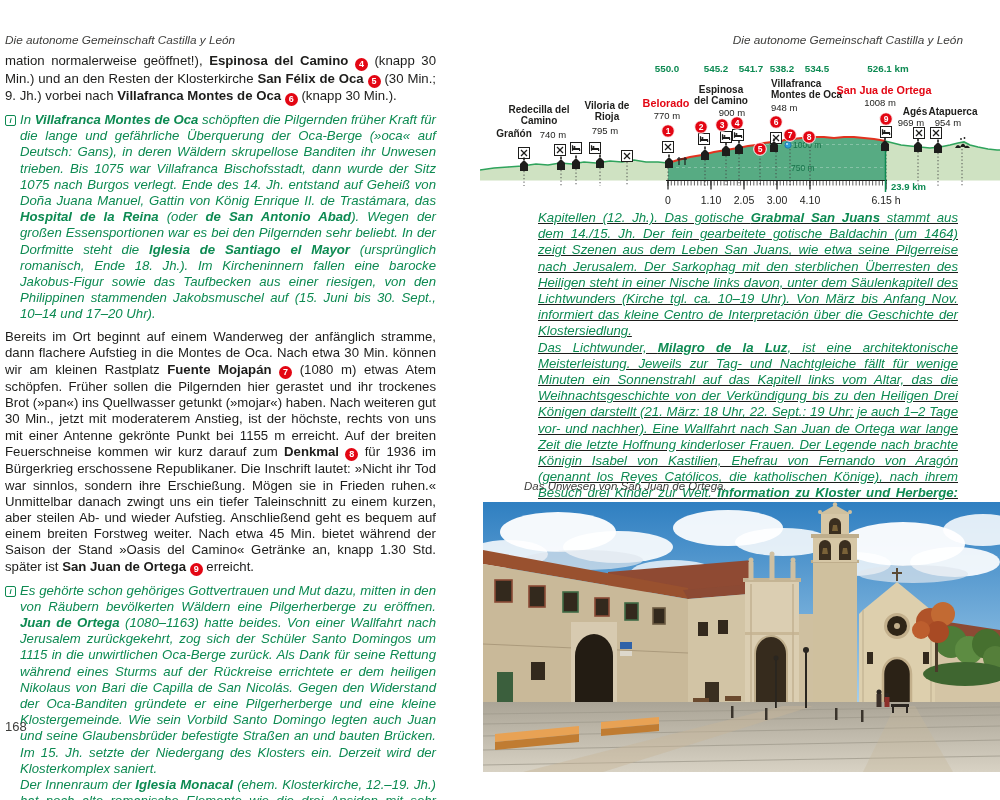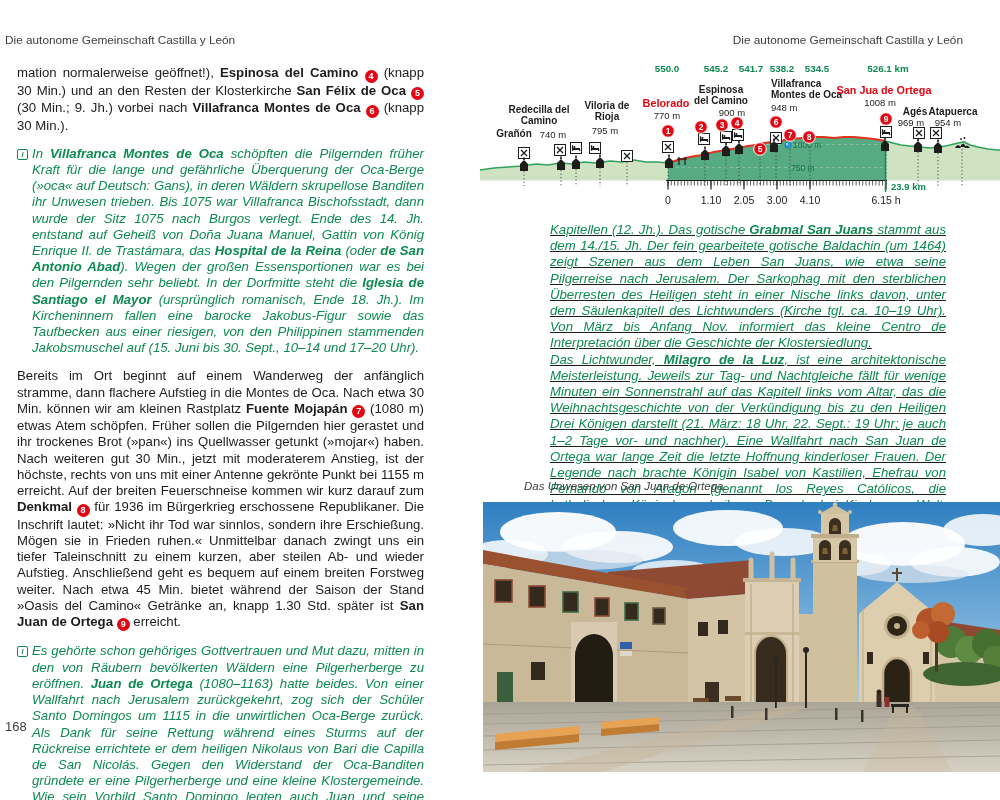--- a/index.html
+++ b/index.html
@@ -1,25 +1,25 @@
 <!DOCTYPE html>
 <html lang="de"><head>
 <meta charset="utf-8">
 <style>
   html,body{margin:0;padding:0;}
   body{
     width:1000px;height:800px;position:relative;overflow:hidden;background:#ffffff;
     font-family:"Liberation Sans",sans-serif;color:#1d1d1b;
   }
-  .running-head{position:absolute;top:33px;font-size:11.8px;color:#3d3d3b;white-space:nowrap;}
+  .running-head{position:absolute;top:33px;font-style:italic;font-size:11.8px;color:#3d3d3b;white-space:nowrap;}
   #head-left{left:5px;}
   #head-right{right:37px;}
   #left-col{position:absolute;left:5px;top:53px;width:431px;}
   #right-col{position:absolute;left:538px;top:210px;width:420px;text-decoration:underline;}
-  .para{font-size:13.2px;line-height:16.2px;text-align:justify;margin:12px;hyphens:auto;}
+  .para{font-size:13.2px;line-height:16.2px;text-align:justify;margin:0;hyphens:auto;}
   .para + .para{margin-top:6.5px;}
   .para .b{font-weight:bold;}
   .para.info,.para.info-cont{color:#0d8a52;font-style:italic;}
   .para.info{padding-left:15px;position:relative;}
   .info-icon{
     position:absolute;left:0;top:3px;width:9px;height:9px;border:1.3px solid #0d8a52;border-radius:2px;
     font-size:7.5px;line-height:9px;text-align:center;font-weight:bold;color:#0d8a52;
   }
   .badge{
     display:inline-block;width:13px;height:13px;border-radius:50%;background:#e30613;color:#fff;

